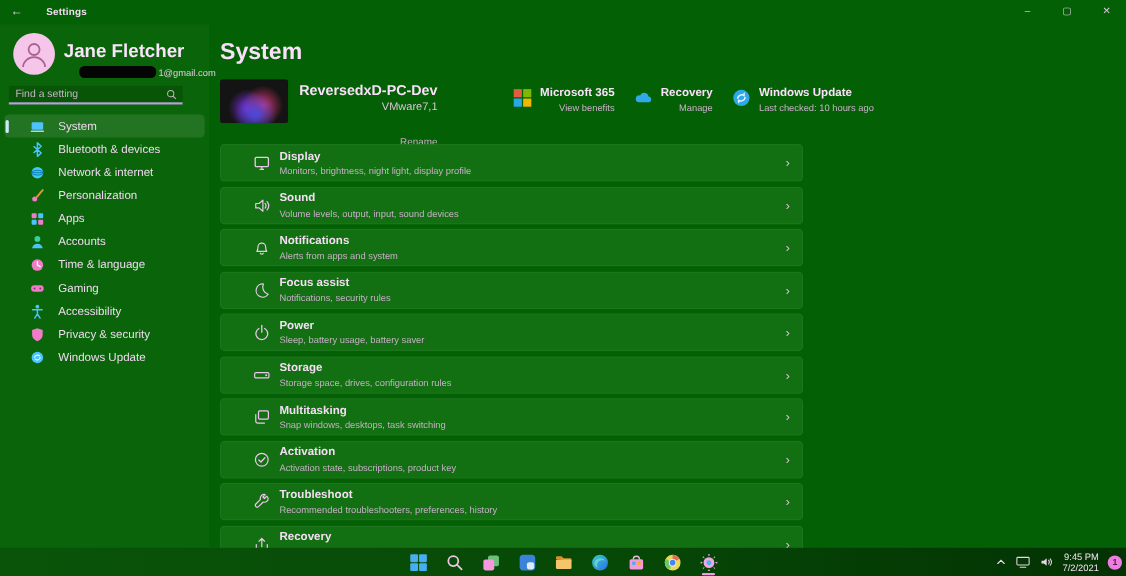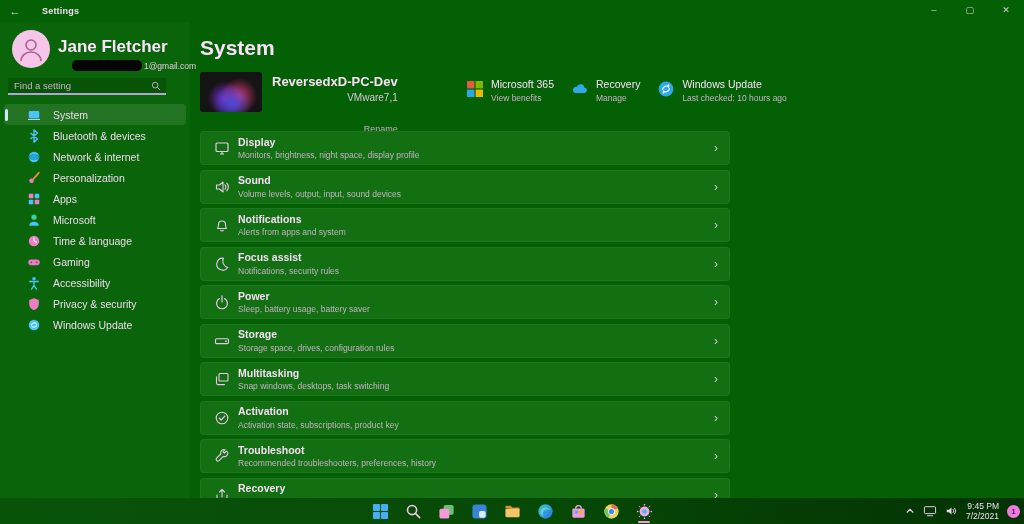--- a/index.html
+++ b/index.html
@@ -49,26 +49,26 @@
                radial-gradient(circle at 40% 66%, #7a2bd0 0%, rgba(122,43,208,0) 38%), #141414; }
   .dev-text { position:absolute; top:74px; left:272px;text-align:right; }
   .dev-name { color:#fbe0fb; font-size:13px; font-weight:700; }
   .dev-model { color:#ddc4dd; font-size:10px; margin-top:3px; }
   .dev-rename { color:#c3aac3; font-size:9px; margin-top:21px; cursor:pointer; }
 
   .quick-links { position:absolute; top:78px; left:466px; display:flex; gap:17px; }
   .quick-item { display:flex; align-items:flex-start; }
   .quick-ico { width:18px; height:18px; margin-top:2px; flex:0 0 auto; }
   .quick-text { margin-left:7px; }
-  .quick-title { color:#fbe0fb; font-size:10.5px; font-weight:400; }
-  .quick-sub { color:#c9b0c9; font-size:8.5px; margin-top:3px; }
+  .quick-title { color:#fbe0fb; font-size:10.5px; font-weight:700; }
+  .quick-sub { color:#c9b0c9; font-size:8.5px; margin-top:3px;text-align:right; }
 
   .rows { position:absolute; top:131px; left:200px; width:530px; display:flex; flex-direction:column; gap:4.5px; }
   .srow { position:relative; height:34px; background:#127012; border:1px solid rgba(255,255,255,.05);
-    border-radius:4px; display:flex; align-items:center; cursor:pointer; }
+    border-radius:4px; display:flex; align-items:center; cursor:pointer;padding-left:16px; }
   .srow-ico { width:16px; height:16px; margin-left:13px; flex:0 0 auto; }
   .srow-text { margin-left:8px; }
   .srow-title { color:#f6ddf6; font-size:10.5px; font-weight:700; }
   .srow-sub { color:#c6aec6; font-size:8.5px; margin-top:2.5px; }
   .srow-chev { position:absolute; right:11px; color:#ddc0dd; font-size:12px; }
 
   
   .taskbar { position:absolute; left:0; right:0; bottom:0; height:26px;
     background:linear-gradient(90deg,#0a540a 0%, #064806 55%, #033203 100%); z-index:5; }
   .tb-center { position:absolute; left:0; right:0; top:0; bottom:0; display:flex; align-items:center;
@@ -171,21 +171,21 @@
           </span>
         <span class="nav-label">Apps</span>
       </div>
       <div class="nav-item">
         <span class="nav-ico">
             <svg width="14" height="14" viewBox="0 0 16 16">
               <circle cx="8" cy="4.8" r="3" fill="#35d0a0"></circle>
               <path d="M2.5 14.5 a5.5 4.6 0 0 1 11 0 z" fill="#4cc2ff"></path>
             </svg>
           </span>
-        <span class="nav-label">Microsoft</span>
+        <span class="nav-label">Accounts</span>
       </div>
       <div class="nav-item">
         <span class="nav-ico">
             <svg width="14" height="14" viewBox="0 0 16 16">
               <circle cx="8" cy="8" r="6" fill="#f07cc8"></circle>
               <path d="M8 4.5 V8 L11 9.6" fill="none" stroke="#fff" stroke-width="1.4" stroke-linecap="round"></path>
             </svg>
           </span>
         <span class="nav-label">Time &amp; language</span>
       </div>
@@ -275,21 +275,21 @@
 
   <div class="rows">
 
     <div class="srow">
       <svg class="srow-ico" viewBox="0 0 16 16">
           <rect x="2" y="3" width="12" height="8.5" rx="1" fill="none" stroke="#ecc6ec" stroke-width="1.2"></rect>
           <path d="M6 14 H10 M8 11.5 V14" stroke="#ecc6ec" stroke-width="1.2"></path>
         </svg>
       <div class="srow-text">
         <div class="srow-title">Display</div>
-        <div class="srow-sub">Monitors, brightness, night space, display profile</div>
+        <div class="srow-sub">Monitors, brightness, night light, display profile</div>
       </div>
       <span class="srow-chev">›</span>
     </div>
 
     <div class="srow">
       <svg class="srow-ico" viewBox="0 0 16 16">
           <path d="M2.5 6 H5.5 L9 3 V13 L5.5 10 H2.5 Z" fill="none" stroke="#ecc6ec" stroke-width="1.1" stroke-linejoin="round"></path>
           <path d="M11 5.8 a3.6 3.6 0 0 1 0 4.4 M12.8 4.2 a6 6 0 0 1 0 7.6" fill="none" stroke="#ecc6ec" stroke-width="1.1" stroke-linecap="round"></path>
         </svg>
       <div class="srow-text">

